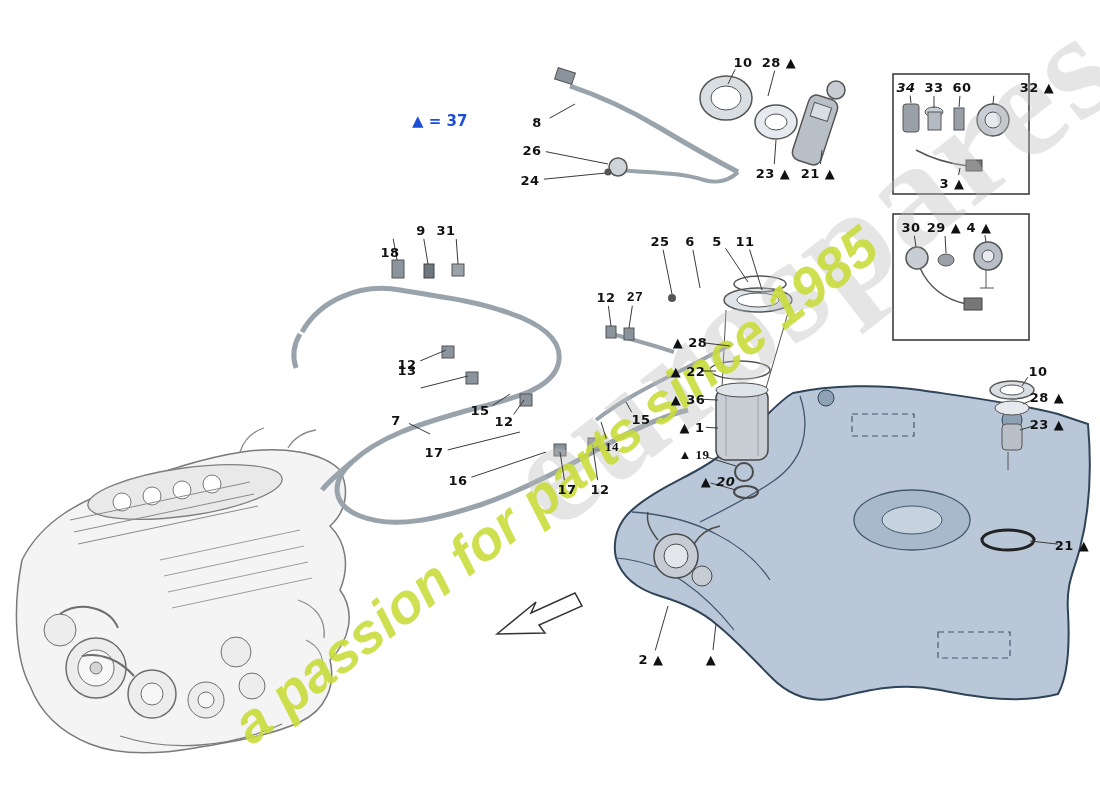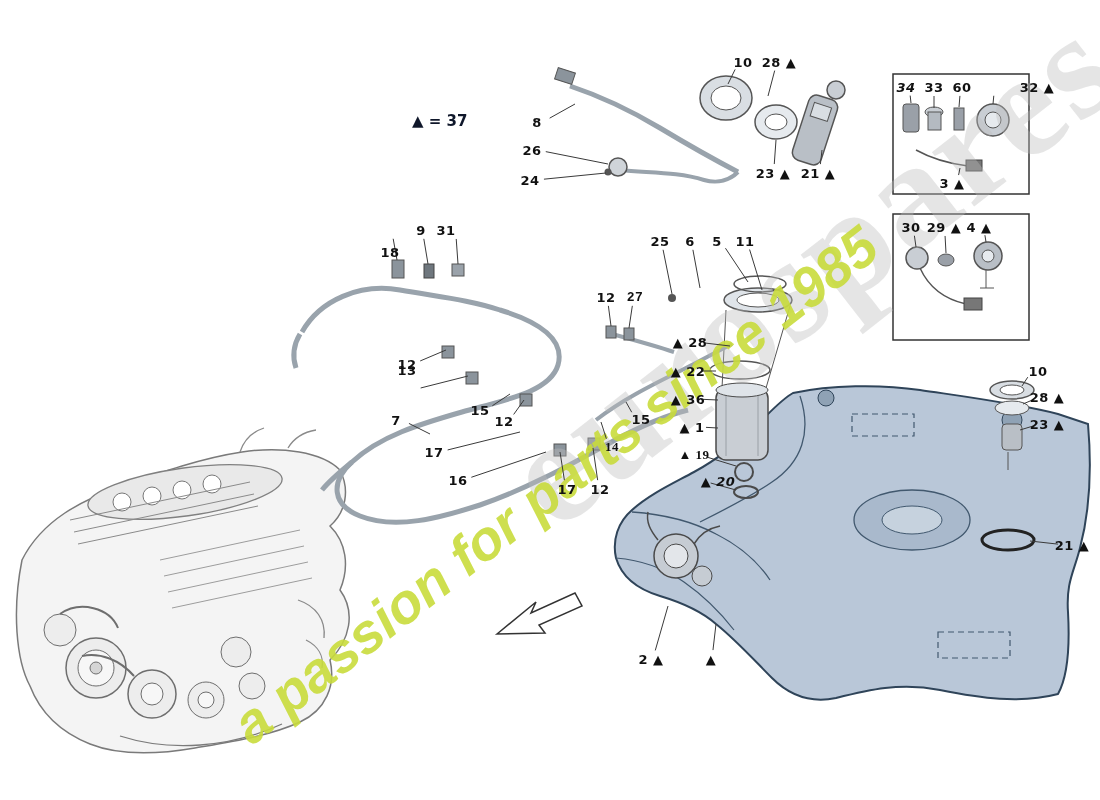--- a/index.html
+++ b/index.html
@@ -18,21 +18,21 @@
     color:var(--watermark-gray,#bdbdbd); opacity:0.38; letter-spacing:3px;
   }
   .wm-tagline {
     left:555px; top:485px;
     transform:translate(-50%,-50%) rotate(-38deg);
     font:italic bold 56px "Liberation Sans", sans-serif;
     color:var(--watermark-green,#c9dc3c); opacity:0.9;
   }
   .legend {
     position:absolute; left:412px; top:112px;
-    font:bold 15px "DejaVu Sans", sans-serif; color:#0f172a;
+    font:bold 15px "DejaVu Sans", sans-serif; color:#1d4ed8;
   }
   .callout {
     position:absolute; transform:translate(-50%,-50%);
     font:bold 13px "DejaVu Sans", sans-serif;
     color:var(--callout-color,#111); white-space:nowrap; letter-spacing:0.5px;
   }
 </style>
 </head>
 <body>
 

